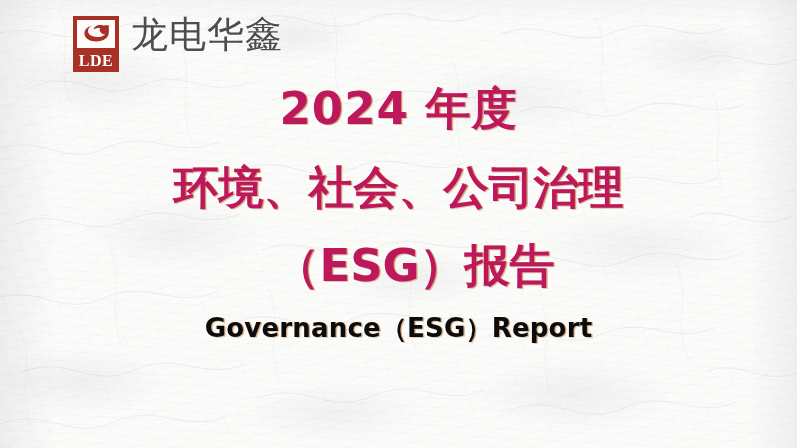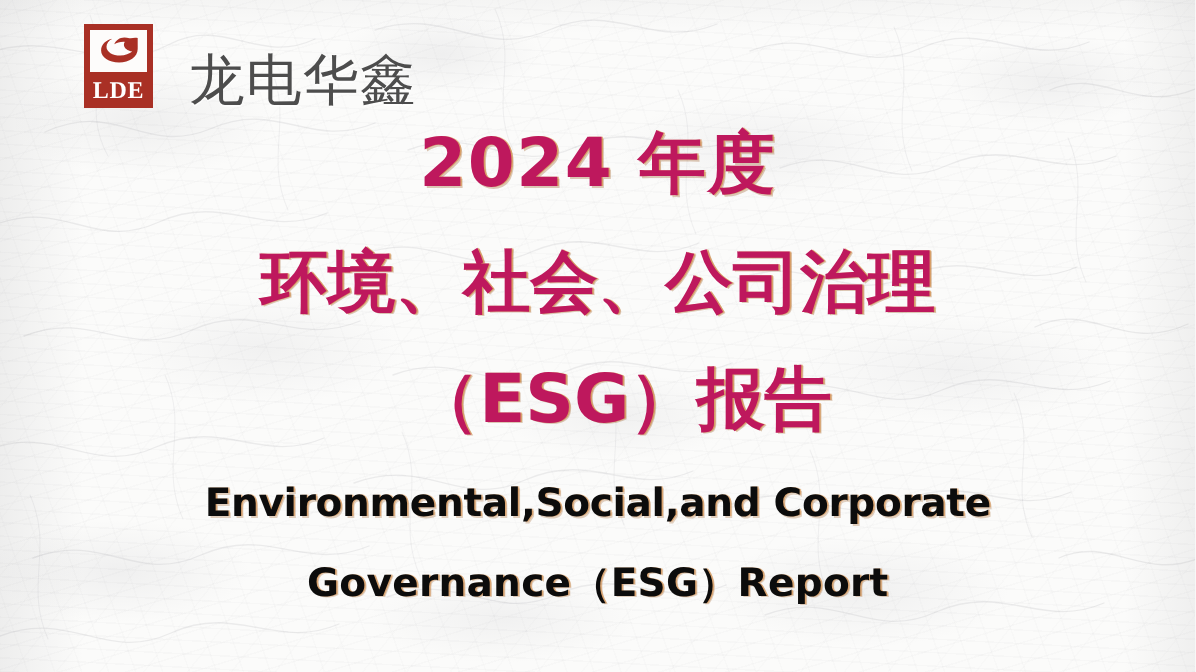--- a/index.html
+++ b/index.html
@@ -55,25 +55,25 @@
     inset: 0;
     background:
       linear-gradient(to right, rgba(120,120,125,0.10), rgba(120,120,125,0) 7%),
       linear-gradient(to left,  rgba(120,120,125,0.09), rgba(120,120,125,0) 6%),
       linear-gradient(to bottom, rgba(120,120,125,0.05), rgba(120,120,125,0) 5%);
   }
 
   
   #logo-lockup {
     position: absolute;
-    left: 56px;
+    left: 73px;
     top: 16px;
     display: flex;
-    align-items: flex-end;
-    gap: 24px;
+    align-items: flex-start;
+    gap: 12px;
   }
   #logo-mark {
     position: relative;
     width: 46px;
     height: 56px;
     background: #a93025;
     box-sizing: border-box;
   }
   #logo-mark-plate {
     position: absolute;
@@ -204,17 +204,16 @@
       </div>
       <div id="logo-mark-text">LDE</div>
     </div>
     <div id="logo-wordmark">龙电华鑫</div>
   </div>
 
   <div id="title-block">
     <div class="cn-title" id="cn-line-1">2024 年度</div>
     <div class="cn-title" id="cn-line-2">环境、社会、公司治理</div>
     <div class="cn-title" id="cn-line-3">（ESG）报告</div>
-    <div class="en-title" id="en-line-1">Environmental,Social,and Corporate</div>
     <div class="en-title" id="en-line-2">Governance（ESG）Report</div>
   </div>
 
 </div>
 
 </body></html>

